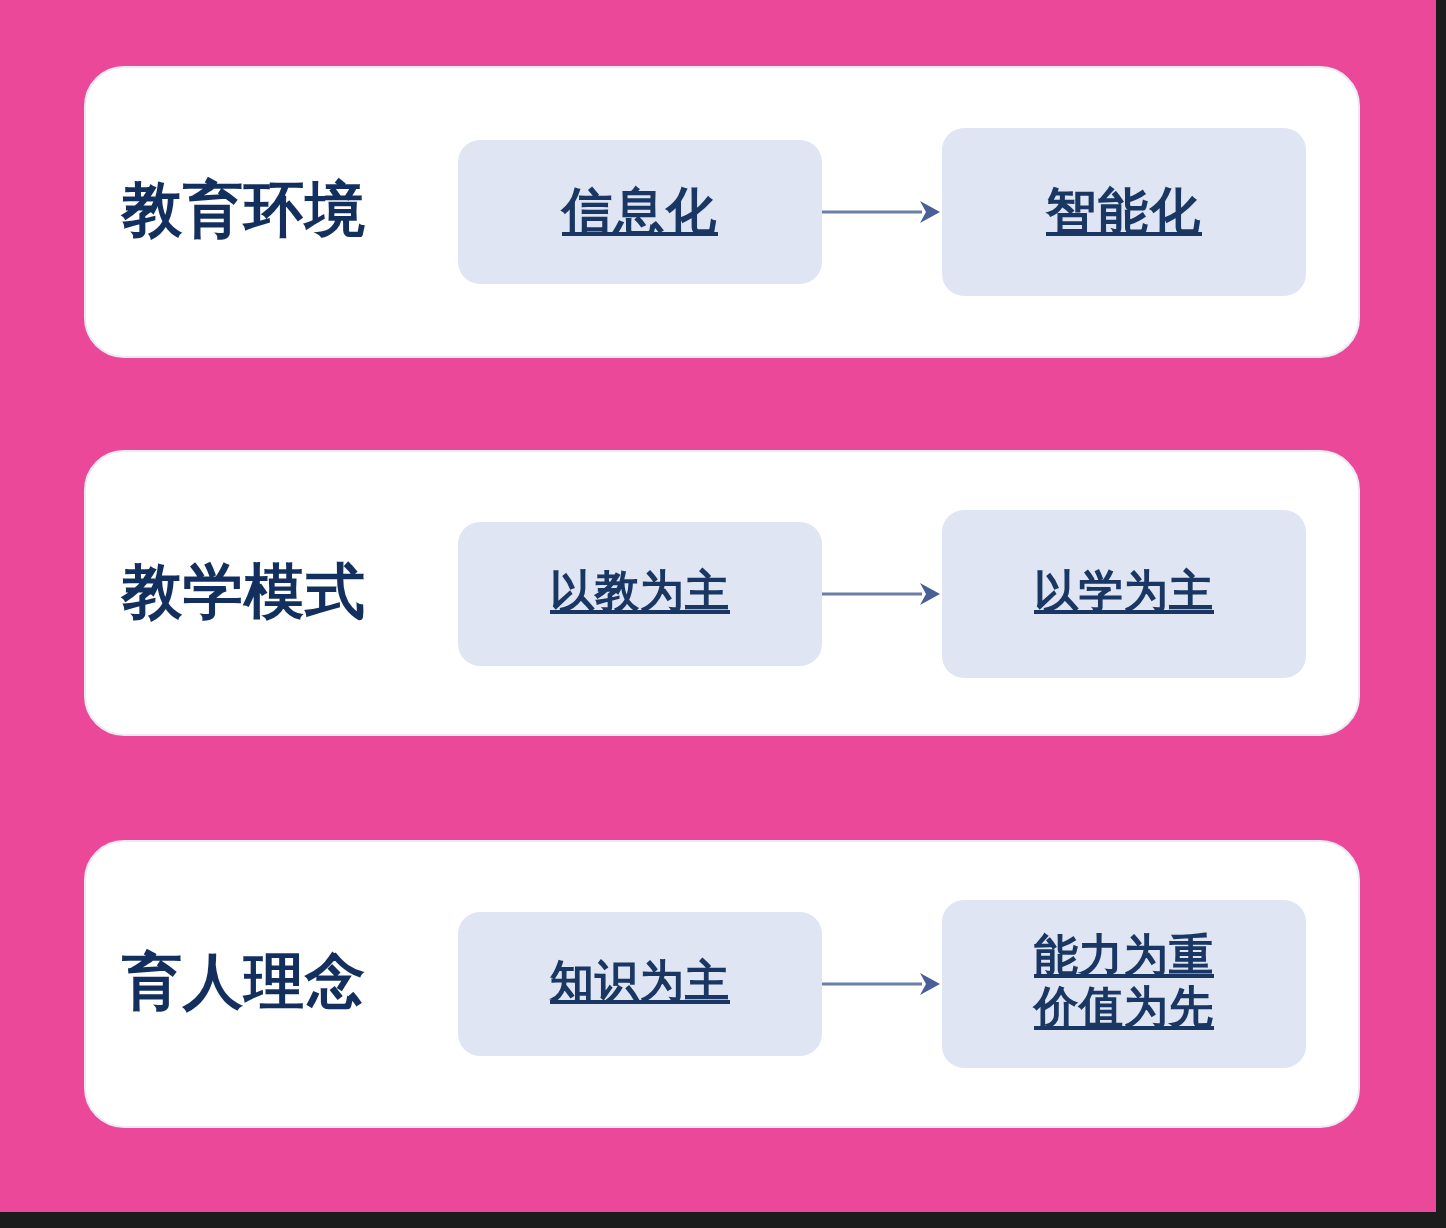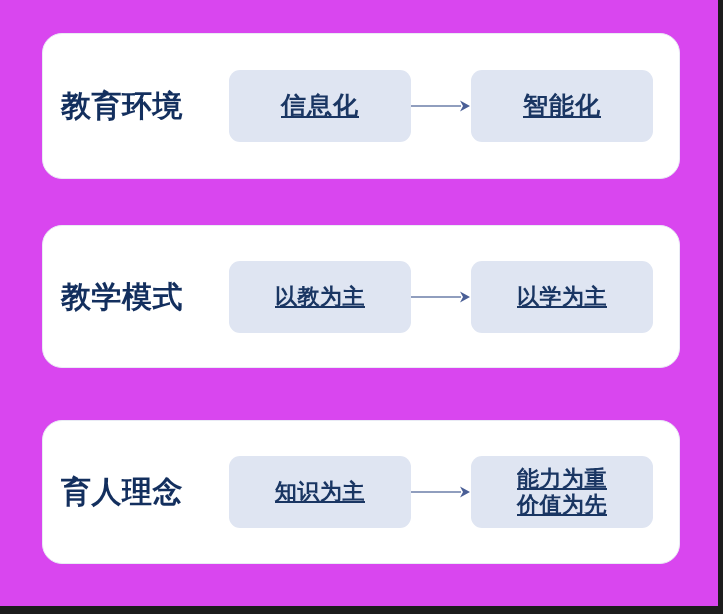--- a/index.html
+++ b/index.html
@@ -13,21 +13,21 @@
     position: relative;
     overflow: hidden;
     font-family: "DejaVu Sans", "Liberation Sans", sans-serif;
   }
 
   #board {
     position: absolute;
     left: 0; top: 0;
     width: 723px;
     height: 614px;
-    background: #d946ef;
+    background: #ec4899;
   }
 
   
   .card {
     position: absolute;
     left: 42px;
     width: 638px;
     background: #ffffff;
     border: 1.5px solid #e9ebf4;
     border-radius: 20px;
@@ -67,21 +67,21 @@
     text-decoration: underline;
   }
   .chip-from {
     left: 186px;
     width: 182px;
     height: 72px;
   }
   .chip-to {
     left: 428px;
     width: 182px;
-    height: 72px;
+    height: 84px;
   }
   .chip-lg { font-size: 25px; letter-spacing: 1px; }
   .chip-md { font-size: 22px; letter-spacing: 0.5px; }
   .chip-two-line { font-size: 22px; letter-spacing: 0.5px; }
   .chip-line { display: block; }
 
   
   .arrow {
     position: absolute;
     left: 368px;

